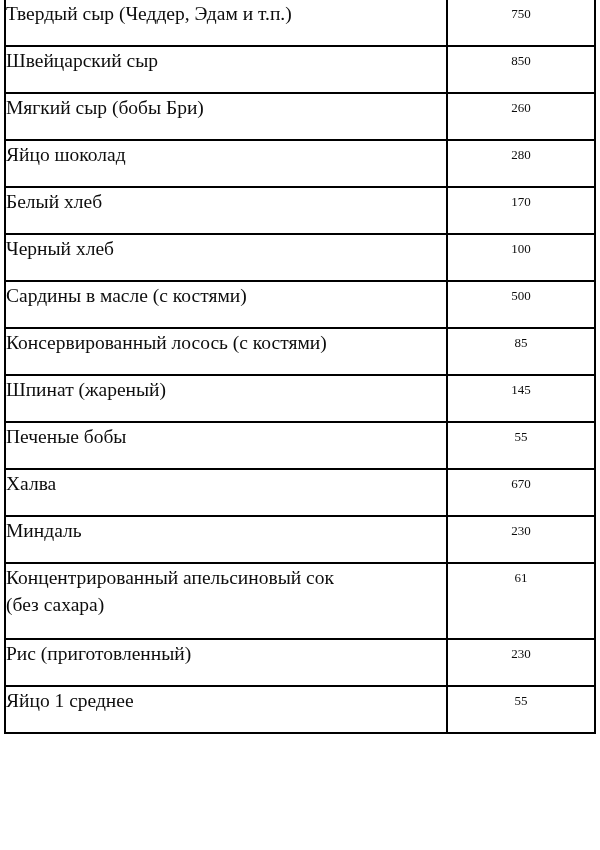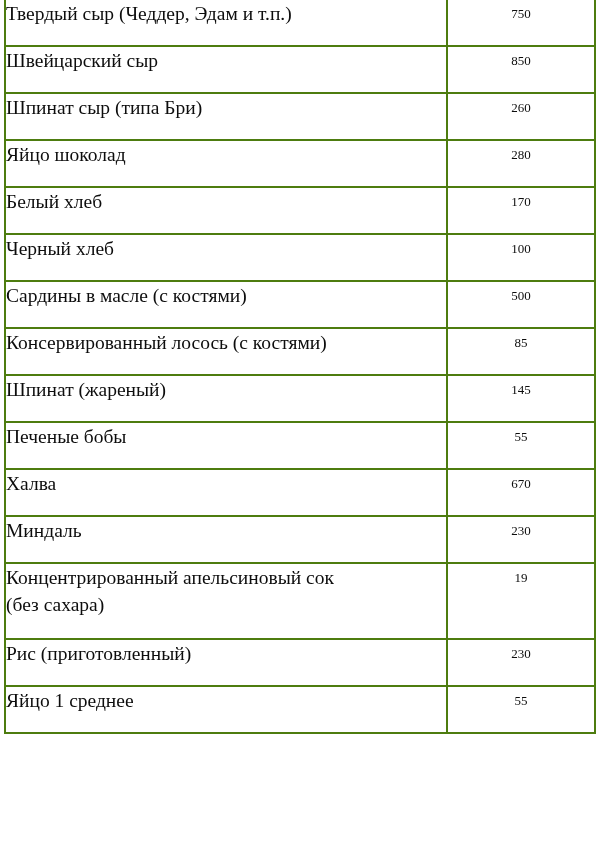--- a/index.html
+++ b/index.html
@@ -25,21 +25,21 @@
   table.nutrient-table {
     border-collapse: collapse;
     width: 590px;
     table-layout: fixed;
   }
 
   table.nutrient-table col.col-name { width: 442px; }
   table.nutrient-table col.col-value { width: 148px; }
 
   table.nutrient-table td {
-    border: 2px solid #4d7c0f;
+    border: 2px solid #000000;
     padding: 0;
     vertical-align: top;
   }
 
   
   table.nutrient-table tr:first-child td {
     border-top: none;
   }
 
   td.cell-name {
@@ -76,21 +76,21 @@
     <tbody id="table-body">
         <tr>
           <td class="cell-name">Твердый сыр (Чеддер, Эдам и т.п.)</td>
           <td class="cell-value">750</td>
         </tr>
         <tr>
           <td class="cell-name">Швейцарский сыр</td>
           <td class="cell-value">850</td>
         </tr>
         <tr>
-          <td class="cell-name">Шпинат сыр (типа Бри)</td>
+          <td class="cell-name">Мягкий сыр (бобы Бри)</td>
           <td class="cell-value">260</td>
         </tr>
         <tr>
           <td class="cell-name">Яйцо шоколад</td>
           <td class="cell-value">280</td>
         </tr>
         <tr>
           <td class="cell-name">Белый хлеб</td>
           <td class="cell-value">170</td>
         </tr>
@@ -118,21 +118,21 @@
           <td class="cell-name">Халва</td>
           <td class="cell-value">670</td>
         </tr>
         <tr>
           <td class="cell-name">Миндаль</td>
           <td class="cell-value">230</td>
         </tr>
         <tr class="row-tall">
           <td class="cell-name">Концентрированный апельсиновый сок
 (без сахара)</td>
-          <td class="cell-value">19</td>
+          <td class="cell-value">61</td>
         </tr>
         <tr>
           <td class="cell-name">Рис (приготовленный)</td>
           <td class="cell-value">230</td>
         </tr>
         <tr>
           <td class="cell-name">Яйцо 1 среднее</td>
           <td class="cell-value">55</td>
         </tr>
       </tbody>

